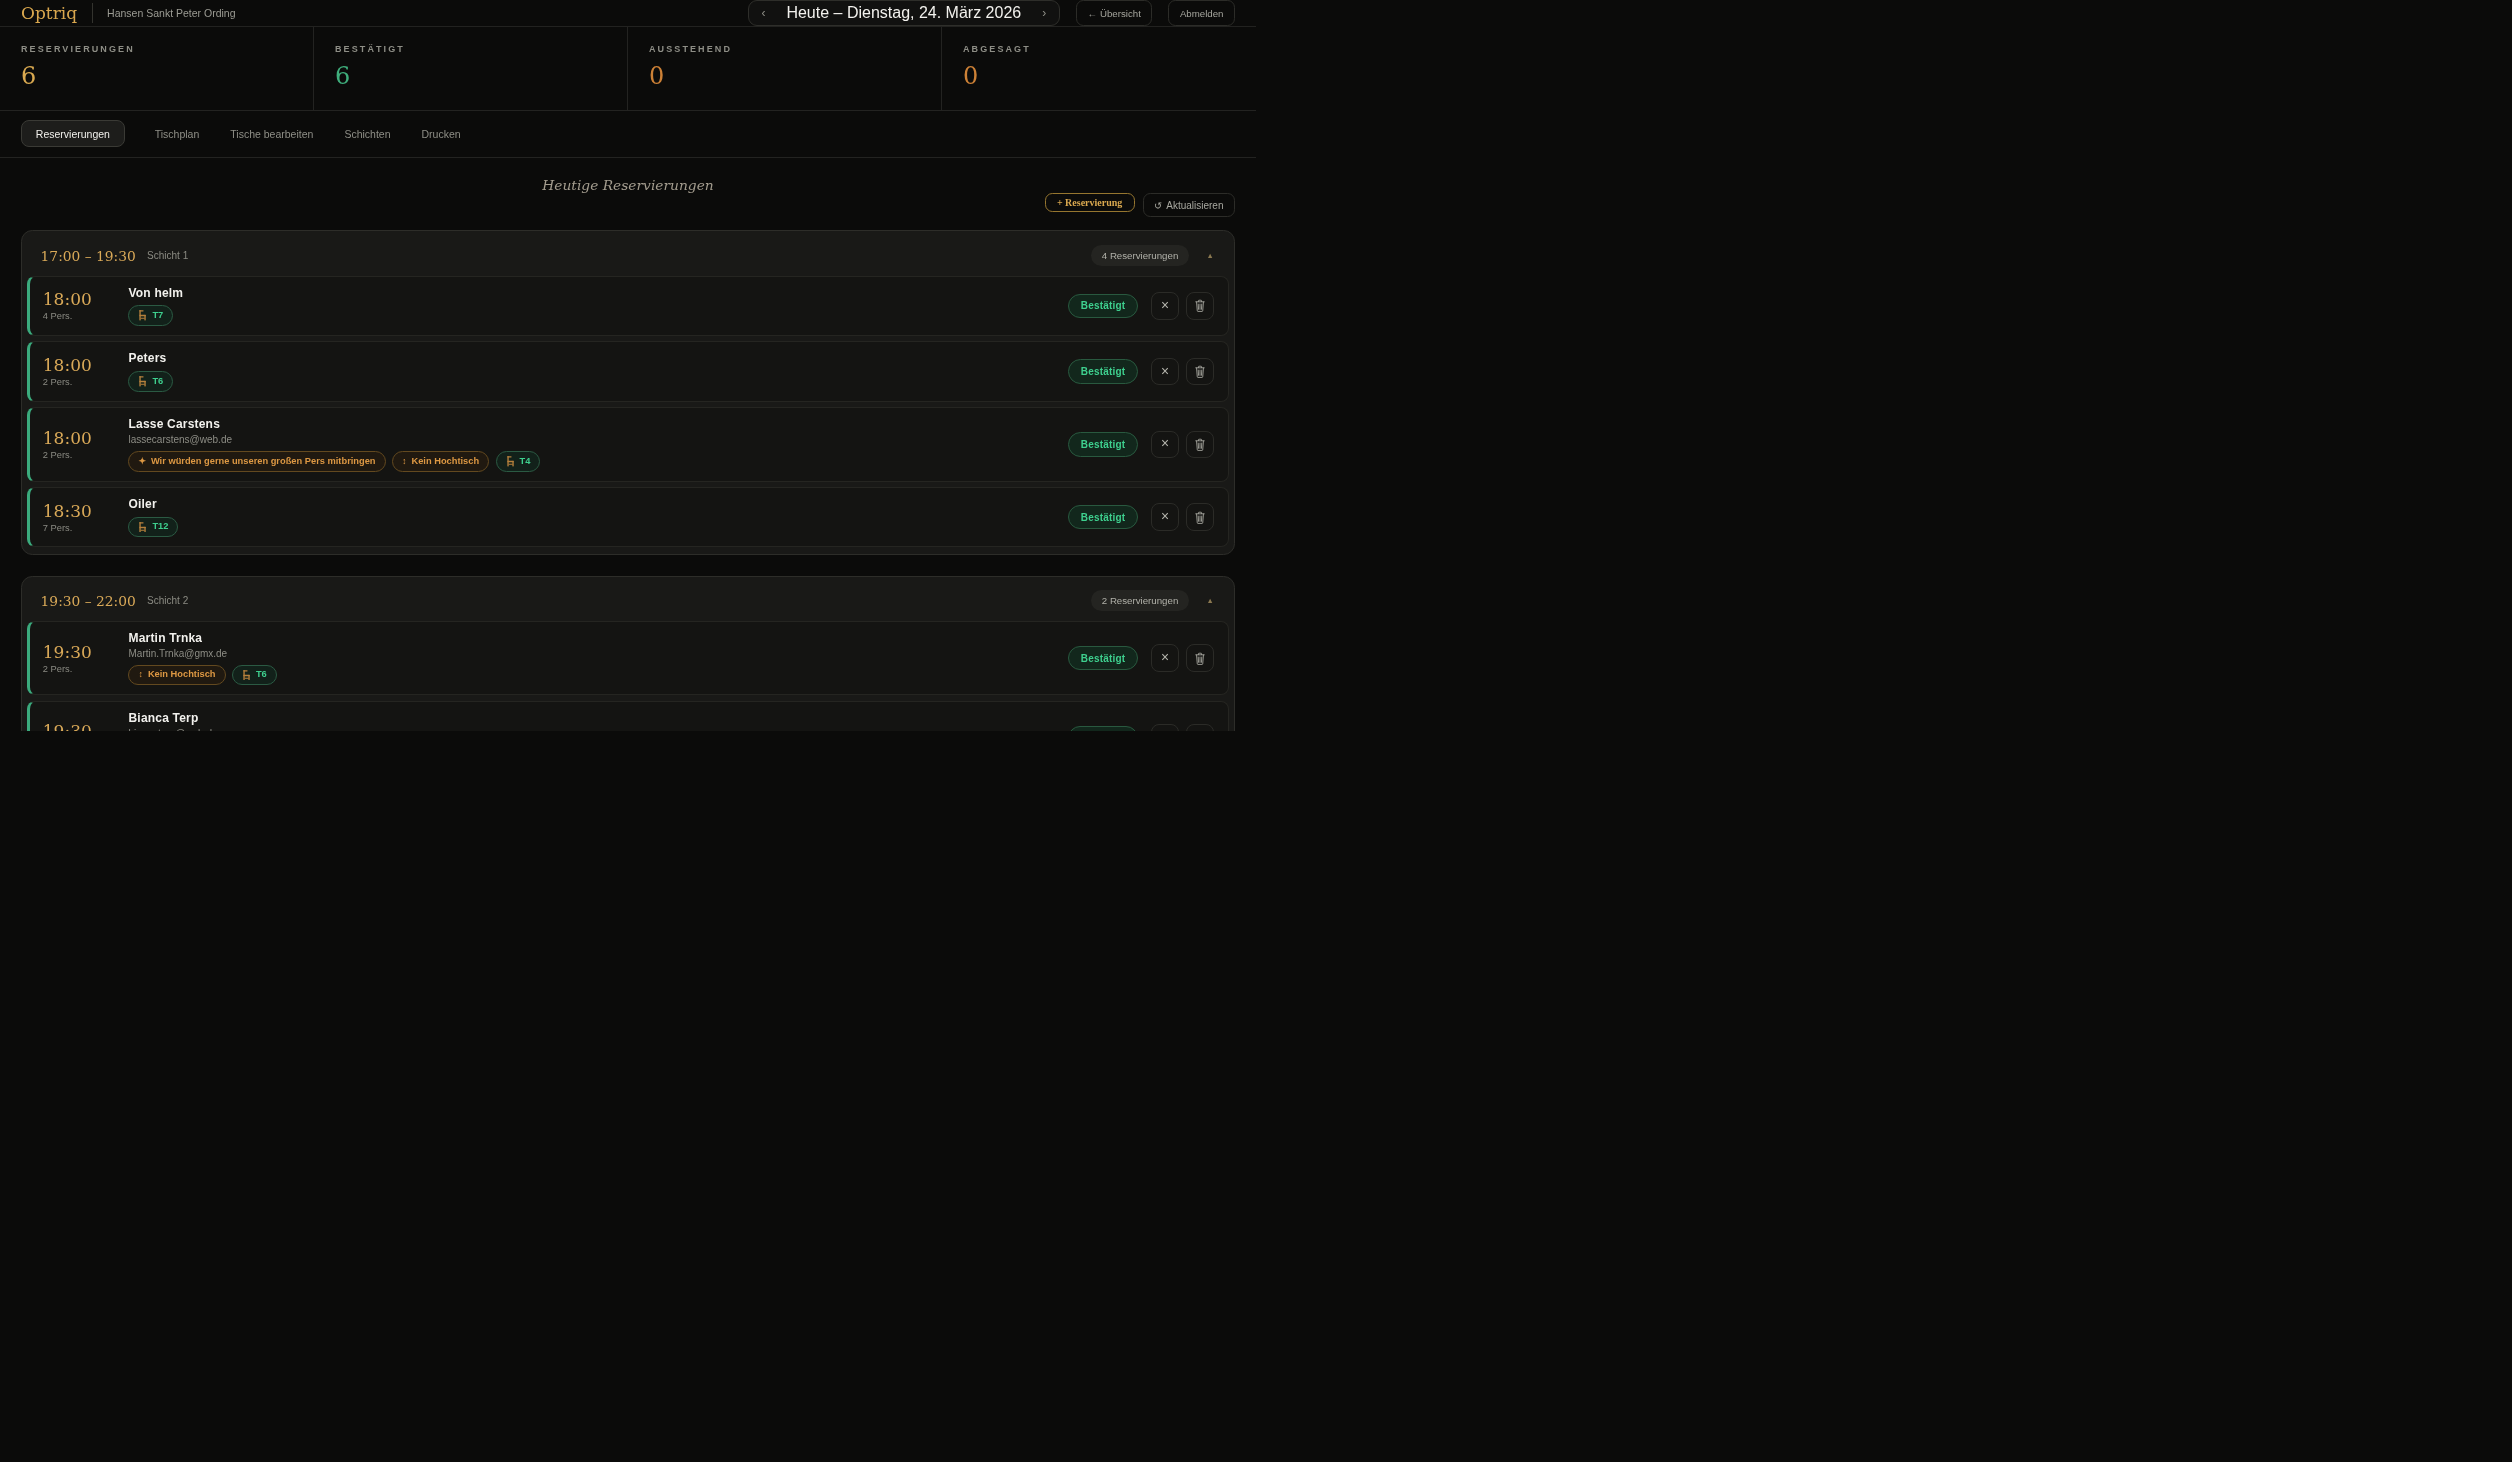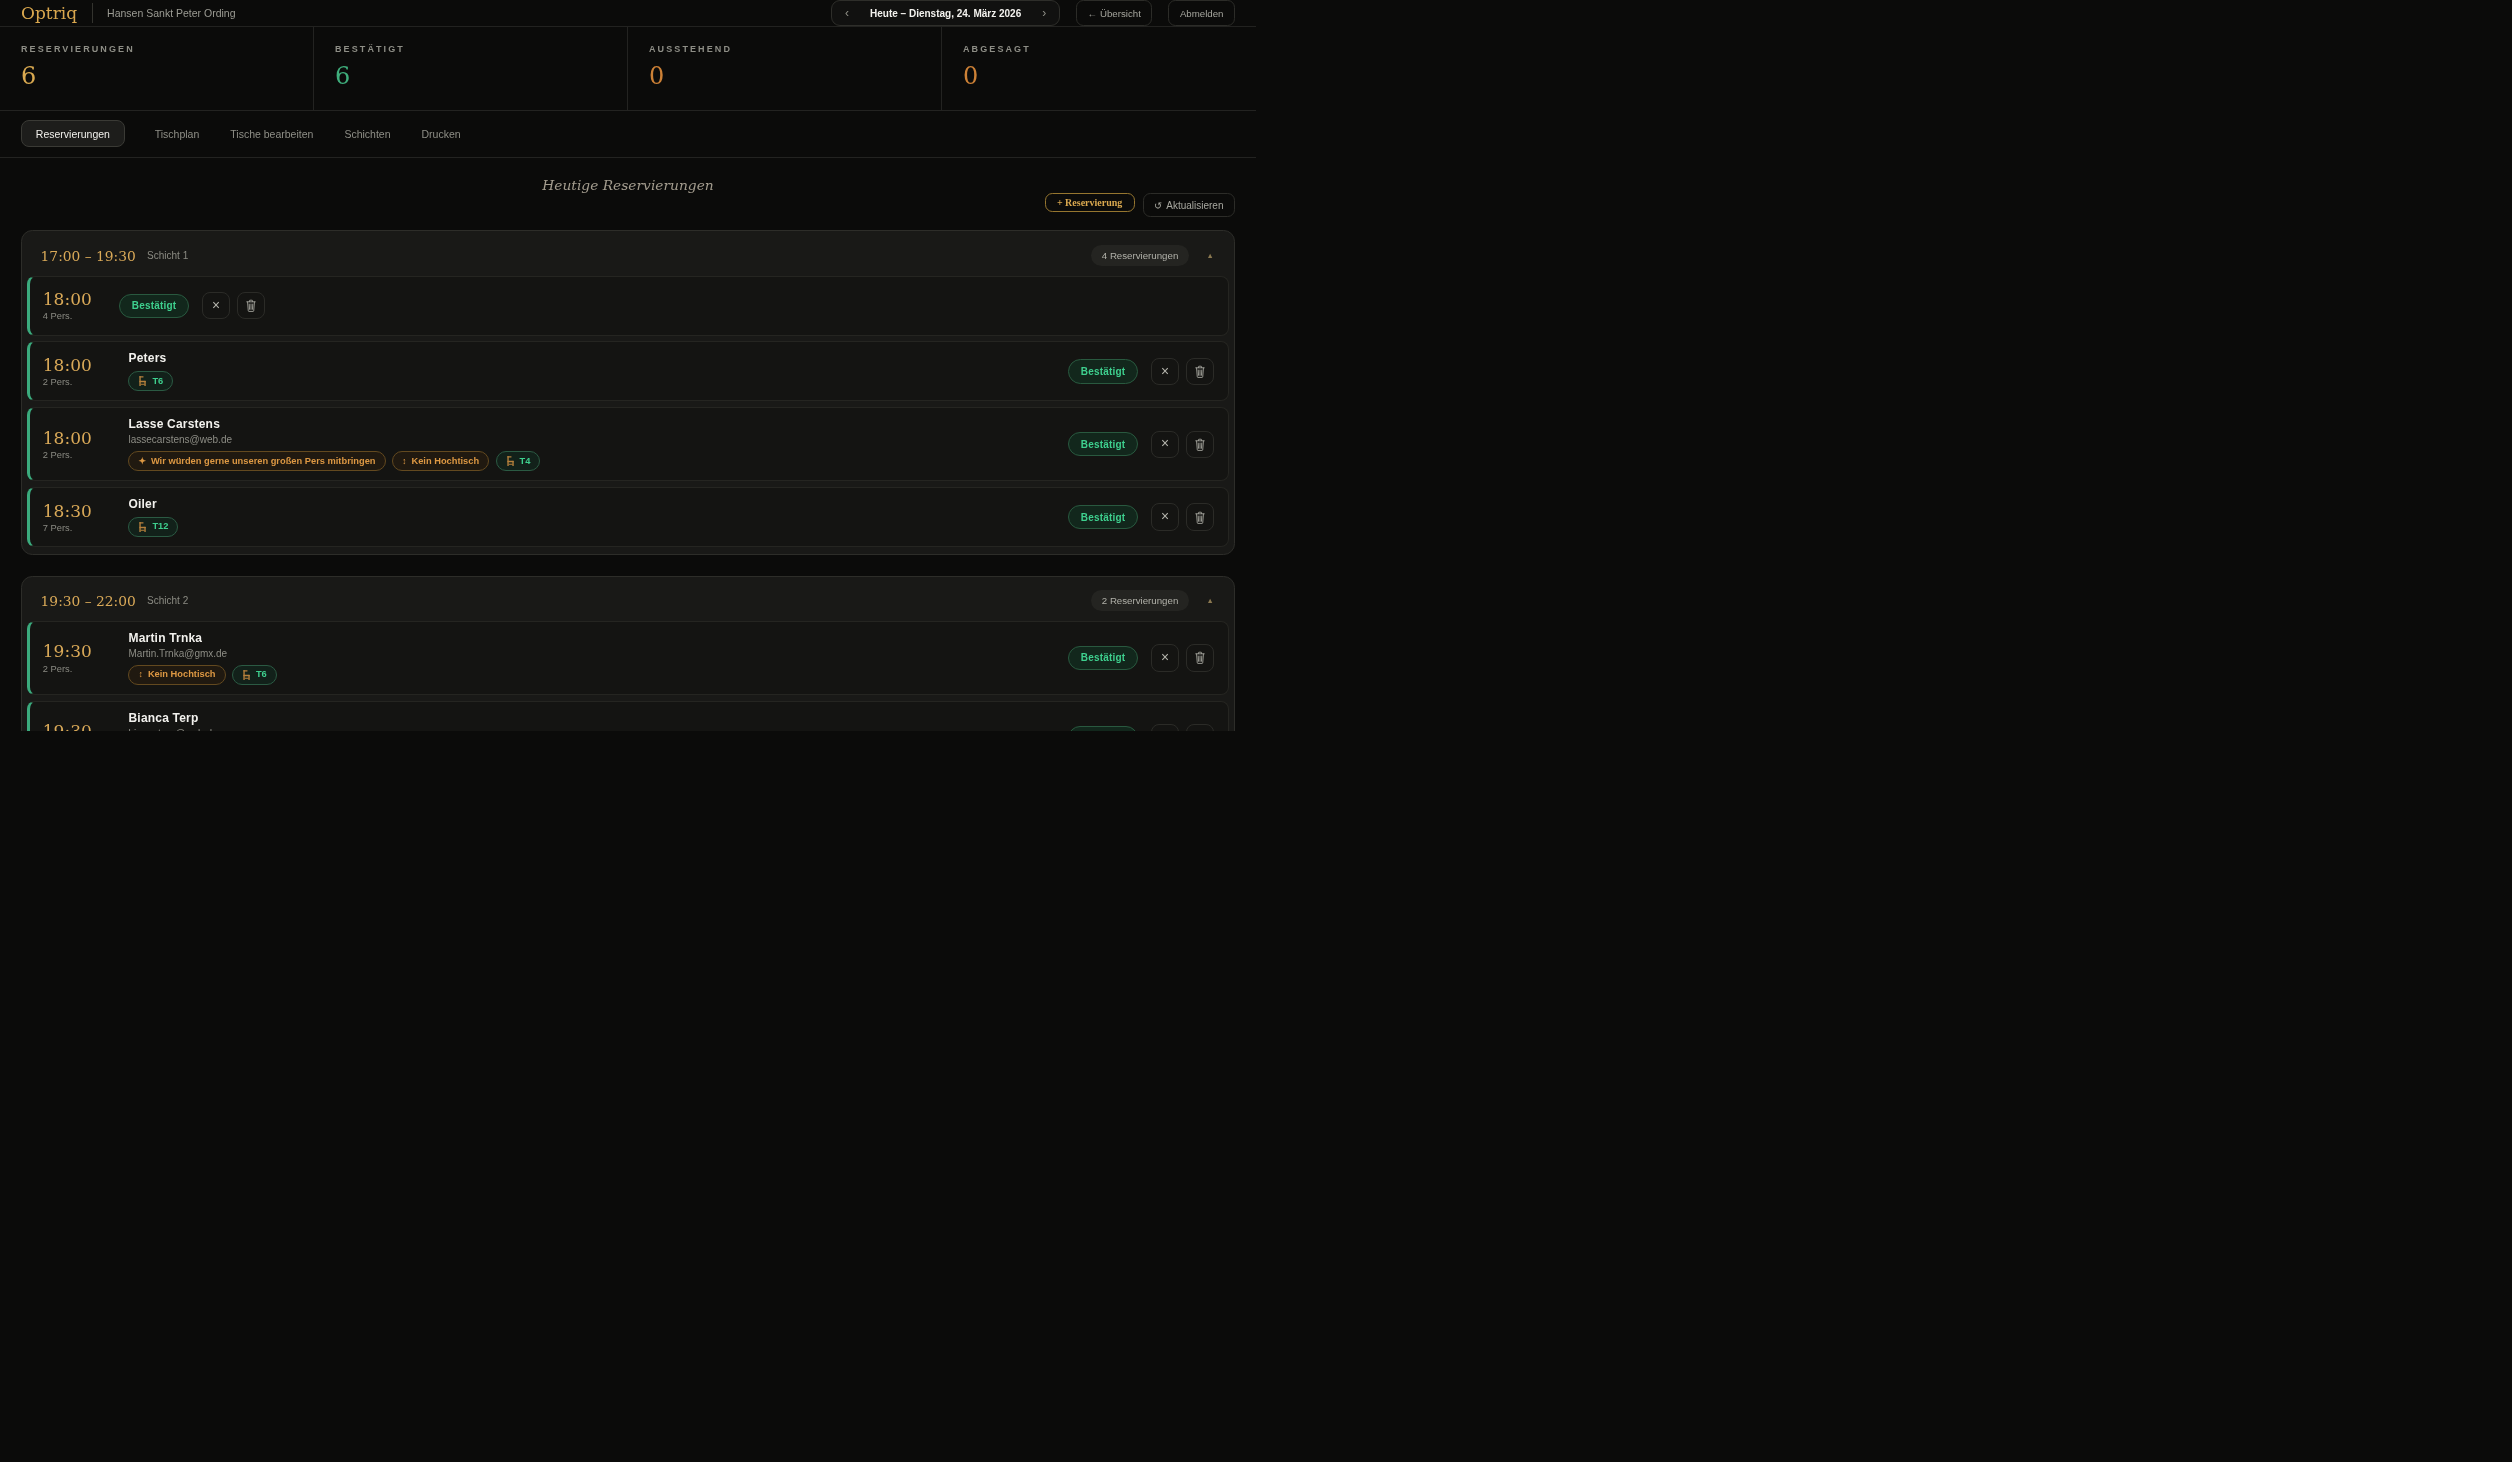--- a/index.html
+++ b/index.html
@@ -10,21 +10,21 @@
     color:#f1f0ec;
   }
 
   
   .topbar { display:flex; align-items:center; height:27px; padding:0 21px; border-bottom:0.8px solid #222220; }
   .logo { font-family:"DejaVu Serif", serif; font-size:17px; color:#d9a74e; font-weight:500; }
   .v-div { width:0.8px; height:19.4px; background:#33332e; margin:0 14.6px; }
   .restaurant { font-size:10.5px; color:#9c9c94; }
   .date-pill { margin-left:auto; display:flex; align-items:center; height:26px; border:0.8px solid #2e2e2a; border-radius:9px; background:#111110; padding:0 3.2px; }
   .chev-btn { background:none; border:none; color:#8f8f87; font-size:12px; padding:0 9.7px; cursor:pointer; line-height:1; }
-  .date-label { font-size:10px; font-weight:700; color:#f3f2ee; white-space:nowrap; padding:0 11.3px; }
+  .date-label { font-size:16px; font-weight:400; color:#f3f2ee; white-space:nowrap; padding:0 11.3px; }
   .top-btn { margin-left:16px; height:26px; padding:0 10.5px; border:0.8px solid #2c2c28; border-radius:7.3px; background:transparent; color:#a6a69e; font-size:9.7px; cursor:pointer; font-family:inherit; }
 
   
   .stats { display:grid; grid-template-columns:repeat(4,1fr); border-bottom:0.8px solid #232321; }
   .stat { padding:17px 0 22px 21px; border-right:0.8px solid #232321; }
   .stat-label { font-size:9px; letter-spacing:2.1px; color:#8e8e86; font-weight:600; }
   .stat-value { font-family:"DejaVu Serif", serif; font-size:24px; margin-top:9.7px; line-height:1; font-variant-numeric:oldstyle-nums; }
 
   
   .tabs { display:flex; align-items:center; gap:29px; padding:9.7px 21px; border-bottom:0.8px solid #232321; }
@@ -126,20 +126,36 @@
       <span class="shift-name">Schicht 1</span>
       <span class="count-pill">4 Reservierungen</span>
       <button class="collapse-btn"><span>▲</span></button>
     </header>
     <div class="rows">
         <article class="row">
     <div class="row-time">
       <div class="r-time">18:00</div>
       <div class="r-pers">4 Pers.</div>
     </div>
+    <div class="row-main">
+      <div class="r-name">Von helm</div>
+
+      <div class="r-badges">
+              <span class="badge table">
+    <svg class="chair" width="9" height="10.5" viewBox="0 0 11 13" fill="#b5803c">
+      <rect x="1.6" y="0" width="1.7" height="13" rx="0.6"></rect>
+      <rect x="1.6" y="0.3" width="5.3" height="1.5" rx="0.6"></rect>
+      <rect x="1.6" y="6" width="7.9" height="1.6" rx="0.5"></rect>
+      <rect x="7.8" y="6" width="1.7" height="7" rx="0.6"></rect>
+      <rect x="3" y="9.7" width="5.4" height="1" rx="0.4"></rect>
+    </svg>
+    <span class="b-txt">T7</span>
+  </span>
+            </div>
+    </div>
     <div class="row-actions">
       <span class="status-pill">Bestätigt</span>
       <button class="icon-btn">
               <span>×</span>
             </button>
       <button class="icon-btn">
         <svg width="12" height="13" viewBox="0 0 15 16" fill="none" stroke="#a7a79f" stroke-width="1.1" stroke-linecap="round">
           <path d="M2.2 3.4 h10.6"></path>
           <path d="M5.5 3.2 v-1 a0.8 0.8 0 0 1 0.8 -0.8 h2.4 a0.8 0.8 0 0 1 0.8 0.8 v1"></path>
           <path d="M3.2 3.7 l0.9 10.9 a0.9 0.9 0 0 0 0.9 0.8 h5 a0.9 0.9 0 0 0 0.9 -0.8 l0.9 -10.9"></path>

